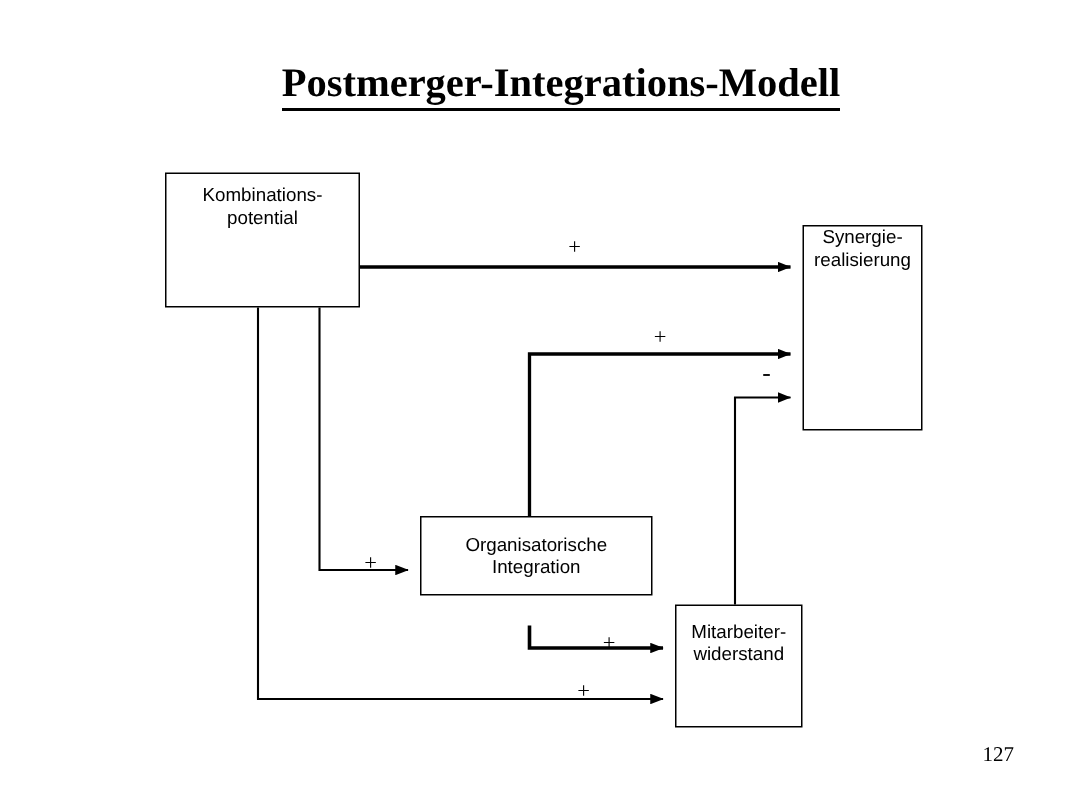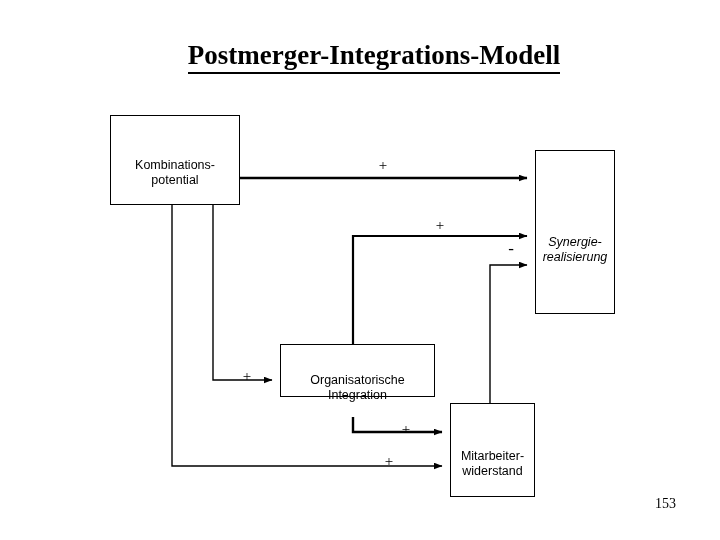--- a/index.html
+++ b/index.html
@@ -52,21 +52,20 @@
     border: 1px solid #000000;
     background: transparent;
     font-size: 12.5px;
     line-height: 15px;
     text-align: center;
     color: #000000;
   }
   .node-label {
     display: block;
     white-space: pre-line;
-    margin-top: 35px;
   }
   #page-number {
     position: absolute;
     left: 655px;
     top: 496px;
     font-family: "Liberation Serif", serif;
     font-size: 14px;
     color: #000000;
   }
   .edge-label {
@@ -116,37 +115,37 @@
     <g>
       <path d="M 172 205 L 172 466 L 442 466" fill="none" stroke="#000000" stroke-width="1.4" marker-end="url(#arrowhead)"></path>
     </g>
   </svg>
 
   <div class="node-box" style="left:110px; top:115px; width:130px; height:90px; padding-top:7px;">
     <span class="node-label">Kombinations-
 potential</span>
   </div>
 
-  <div class="node-box" style="left:535px; top:150px; width:80px; height:164px; display:flex; align-items:center; justify-content:center;font-style:italic;">
+  <div class="node-box" style="left:535px; top:150px; width:80px; height:137px; display:flex; align-items:flex-start; justify-content:center;">
     <span class="node-label">Synergie-
 realisierung</span>
   </div>
 
   <div class="node-box" style="left:280px; top:344px; width:155px; height:53px; display:flex; align-items:center; justify-content:center;">
     <span class="node-label">Organisatorische
 Integration</span>
   </div>
 
-  <div class="node-box" style="left:450px; top:403px; width:85px; height:94px; padding-top:10px;">
+  <div class="node-box" style="left:450px; top:403px; width:85px; height:82px; padding-top:10px;">
     <span class="node-label">Mitarbeiter-
 widerstand</span>
   </div>
 
   <div class="edge-label" style="left:375px; top:158px; width:16px;">+</div>
   <div class="edge-label" style="left:239px; top:369px; width:16px;">+</div>
   <div class="edge-label" style="left:381px; top:454px; width:16px;">+</div>
   <div class="edge-label" style="left:432px; top:218px; width:16px;">+</div>
   <div class="edge-label" style="left:398px; top:422px; width:16px;">+</div>
   <div class="edge-label" style="left:503px; top:241px; width:16px; font-size:17px;">-</div>
 
-  <div id="page-number">153</div>
+  <div id="page-number">127</div>
 
 </div>
 
 </body></html>

